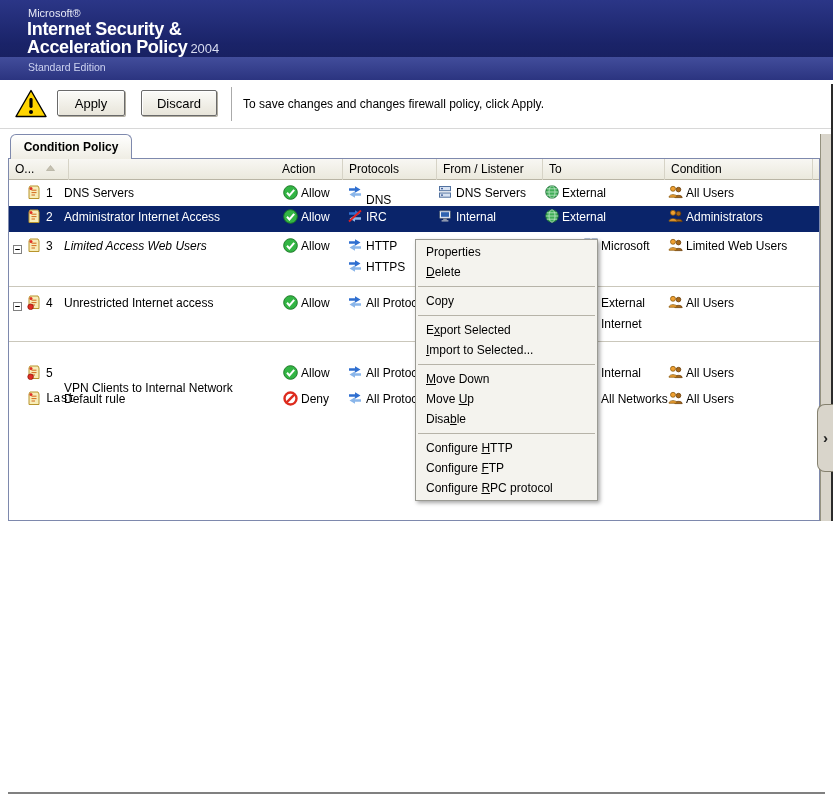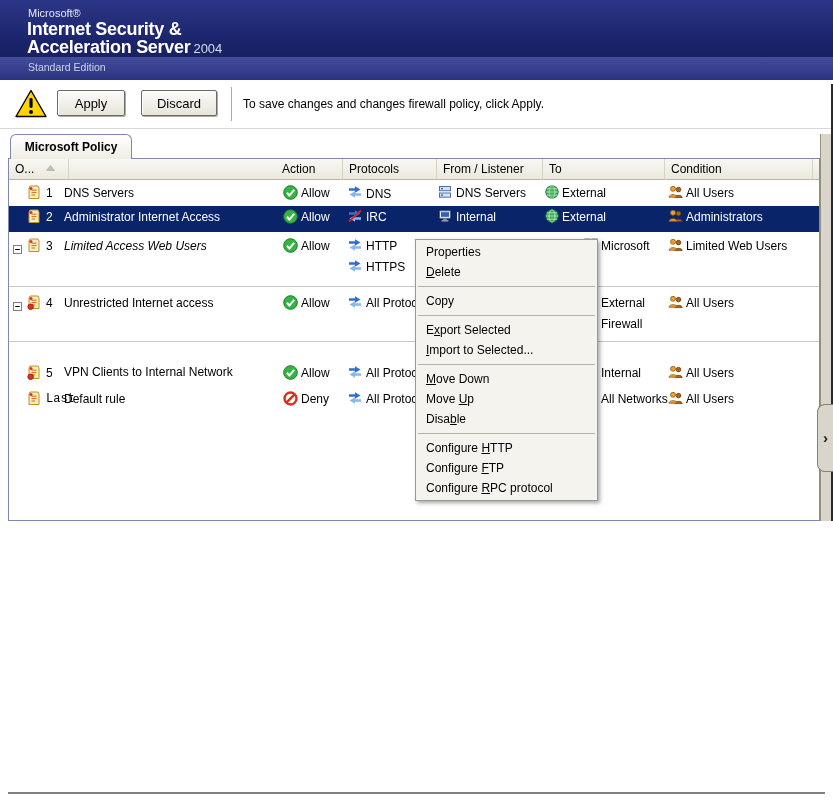--- a/index.html
+++ b/index.html
@@ -61,41 +61,41 @@
   .chev-tab{position:absolute;left:817px;top:404px;width:16px;height:68px;background:#d9d5cb;border:1px solid #85816f;border-right:none;border-radius:8px 0 0 8px;z-index:4;text-align:center;cursor:pointer}
   .chev-tab span{font-size:15px;font-weight:bold;line-height:66px;color:#222}
   .bottom-line{position:absolute;left:8px;top:792px;width:817px;height:2px;background:#808080}
 </style>
 </head>
 <body>
 
 <div class="banner">
   <div class="ms">Microsoft®</div>
   <div class="t1">Internet Security &amp;</div>
-  <div class="t2"><span>Acceleration Server</span><span class="yr">2004</span></div>
+  <div class="t2"><span>Acceleration Policy</span><span class="yr">2004</span></div>
   <div class="edition-band">
       <span>Standard Edition</span>
     </div>
 </div>
 
 <div class="toolbar">
   <span class="warn-wrap">
     <svg width="32" height="29" viewBox="0 0 32 29">
         <polygon points="16,1.5 31,27.5 1,27.5" fill="#ffd500" stroke="#000" stroke-width="1.4" stroke-linejoin="round"></polygon>
         <rect x="14.4" y="9" width="3.2" height="10" rx="1.4" fill="#000"></rect>
         <circle cx="16" cy="23" r="2" fill="#000"></circle>
       </svg>
   </span>
   <button class="btn btn-apply">Apply</button>
   <button class="btn btn-discard">Discard</button>
   <span class="tbar-sep"></span>
   <span class="hint">To save changes and changes firewall policy, click Apply.</span>
 </div>
 
-<div class="tab">Microsoft Policy</div>
+<div class="tab">Condition Policy</div>
 <div class="frame">
   <div class="ghead" id="ghead">
       <div class="hcell hc0"><span>O...</span><span class="icn sorticn"><svg width="9" height="6" viewBox="0 0 9 6">
             <polygon points="4.5,0.5 8.5,5.5 0.5,5.5" fill="#c6c2b2" stroke="#a8a494" stroke-width="0.6"></polygon>
           </svg></span></div>
       <div class="hcell hc2"><span>Action</span></div>
       <div class="hcell hc3"><span>Protocols</span></div>
       <div class="hcell hc4"><span>From / Listener</span></div>
       <div class="hcell hc5"><span>To</span></div>
       <div class="hcell hc6"><span>Condition</span></div>
@@ -111,21 +111,21 @@
         <span class="cell x-name" style="top: 3px;">DNS Servers</span>
         <span class="cell x-aicon" style="top: 3px;"><span class="icn"><svg width="15" height="15" viewBox="0 0 15 15">
               <circle cx="7.5" cy="7.5" r="6.8" fill="#33b544" stroke="#1d7a28" stroke-width="1"></circle>
               <path d="M4 7.8l2.4 2.6 4.8-5.6" stroke="#fff" stroke-width="2" fill="none"></path>
             </svg></span></span>
         <span class="cell x-atxt" style="top: 3px;">Allow</span>
         <span class="cell x-picon" style="top: 3px;"><span class="icn"><svg width="14" height="14" viewBox="0 0 14 14">
               <path d="M1 3.2h6V1.2L12.5 4.5 7 7.8V5.8H1z" fill="#2f6fd0"></path>
               <path d="M13 10.8H7v2L1.5 9.5 7 6.2v2h6z" fill="#8ab6ea"></path>
             </svg></span></span>
-        <span class="cell x-ptxt" style="top: 4px;">DNS</span>
+        <span class="cell x-ptxt" style="top: 10px;">DNS</span>
         <span class="cell x-ficon" style="top: 3px;"><span class="icn"><svg width="14" height="14" viewBox="0 0 14 14">
               <rect x="1.5" y="1.5" width="11" height="4.2" fill="#d7e2f2" stroke="#51719f" stroke-width="1"></rect>
               <rect x="1.5" y="8" width="11" height="4.2" fill="#d7e2f2" stroke="#51719f" stroke-width="1"></rect>
               <circle cx="4" cy="3.6" r="0.9" fill="#24478a"></circle>
               <circle cx="4" cy="10.1" r="0.9" fill="#24478a"></circle>
             </svg></span></span>
         <span class="cell x-ftxt" style="top: 3px;">DNS Servers</span>
         <span class="cell x-ticon" style="top: 3px;"><span class="icn"><svg width="14" height="14" viewBox="0 0 14 14">
               <circle cx="7" cy="7" r="6.2" fill="#3fae57" stroke="#20713a" stroke-width="1"></circle>
               <ellipse cx="7" cy="7" rx="3" ry="6.2" fill="none" stroke="#bfe6c8" stroke-width="0.8"></ellipse>
@@ -250,38 +250,38 @@
               <ellipse cx="7" cy="7" rx="3" ry="6.2" fill="none" stroke="#bfe6c8" stroke-width="0.8"></ellipse>
               <path d="M0.8 7h12.4M1.8 3.8h10.4M1.8 10.2h10.4" stroke="#bfe6c8" stroke-width="0.8" fill="none"></path>
             </svg></span></span>
         <span class="cell x-ttxt2" style="top: 3px;">External</span>
         <span class="cell x-ticon2" style="top: 24px;"><span class="icn"><svg width="14" height="14" viewBox="0 0 14 14">
               <rect x="0.8" y="1" width="5.2" height="3.8" fill="#d7e2f2" stroke="#51719f" stroke-width="0.9"></rect>
               <rect x="8" y="1" width="5.2" height="3.8" fill="#d7e2f2" stroke="#51719f" stroke-width="0.9"></rect>
               <rect x="4.4" y="9.2" width="5.2" height="3.8" fill="#d7e2f2" stroke="#51719f" stroke-width="0.9"></rect>
               <path d="M3.4 4.8v2.4h7.2V4.8M7 7.2v2" stroke="#51719f" stroke-width="0.9" fill="none"></path>
             </svg></span></span>
-        <span class="cell x-ttxt2" style="top: 24px;">Firewall</span>
+        <span class="cell x-ttxt2" style="top: 24px;">Internet</span>
         <span class="cell x-cicon" style="top: 3px;"><span class="icn"><svg width="16" height="14" viewBox="0 0 16 14">
               <circle cx="10.5" cy="4.6" r="2.3" fill="#a86818" stroke="#6a3c08" stroke-width="0.8"></circle>
               <path d="M6.8 12.6c0-3 7.4-3 7.4 0z" fill="#a86818" stroke="#6a3c08" stroke-width="0.8"></path>
               <circle cx="5" cy="3.8" r="2.5" fill="#f0a030" stroke="#8a5a10" stroke-width="0.8"></circle>
               <path d="M1 12.2c0-3.4 8-3.4 8 0z" fill="#f0a030" stroke="#8a5a10" stroke-width="0.8"></path>
             </svg></span></span>
         <span class="cell x-ctxt" style="top: 3px;">All Users</span>
       </div>
       <div class="trow r4">
         <span class="cell x-ricon" style="top: 3px;"><span class="icn"><svg width="14" height="15" viewBox="0 0 14 15">
               <path d="M3 1h8l1 2v10.5H2V3z" fill="#f7edb8" stroke="#b8942c" stroke-width="1"></path>
               <path d="M4.5 5.2h5M4.5 7.6h5M4.5 10h3.5" stroke="#d2691e" stroke-width="1" fill="none"></path>
               <circle cx="4" cy="3.4" r="1.5" fill="#e03024"></circle>
               <circle cx="3.6" cy="11.8" r="2.8" fill="#e03024" stroke="#8a1008" stroke-width="0.7"></circle>
             </svg></span></span>
         <span class="cell x-ord" style="top: 3px;">5</span>
-        <span class="cell x-name" style="top: 2px;">VPN Clients to Internal Network</span>
+        <span class="cell x-name" style="top: 18px;">VPN Clients to Internal Network</span>
         <span class="cell x-aicon" style="top: 3px;"><span class="icn"><svg width="15" height="15" viewBox="0 0 15 15">
               <circle cx="7.5" cy="7.5" r="6.8" fill="#33b544" stroke="#1d7a28" stroke-width="1"></circle>
               <path d="M4 7.8l2.4 2.6 4.8-5.6" stroke="#fff" stroke-width="2" fill="none"></path>
             </svg></span></span>
         <span class="cell x-atxt" style="top: 3px;">Allow</span>
         <span class="cell x-picon" style="top: 3px;"><span class="icn"><svg width="14" height="14" viewBox="0 0 14 14">
               <path d="M1 3.2h6V1.2L12.5 4.5 7 7.8V5.8H1z" fill="#2f6fd0"></path>
               <path d="M13 10.8H7v2L1.5 9.5 7 6.2v2h6z" fill="#8ab6ea"></path>
             </svg></span></span>
         <span class="cell x-ptxt" style="top: 3px;">All Protocols</span>

